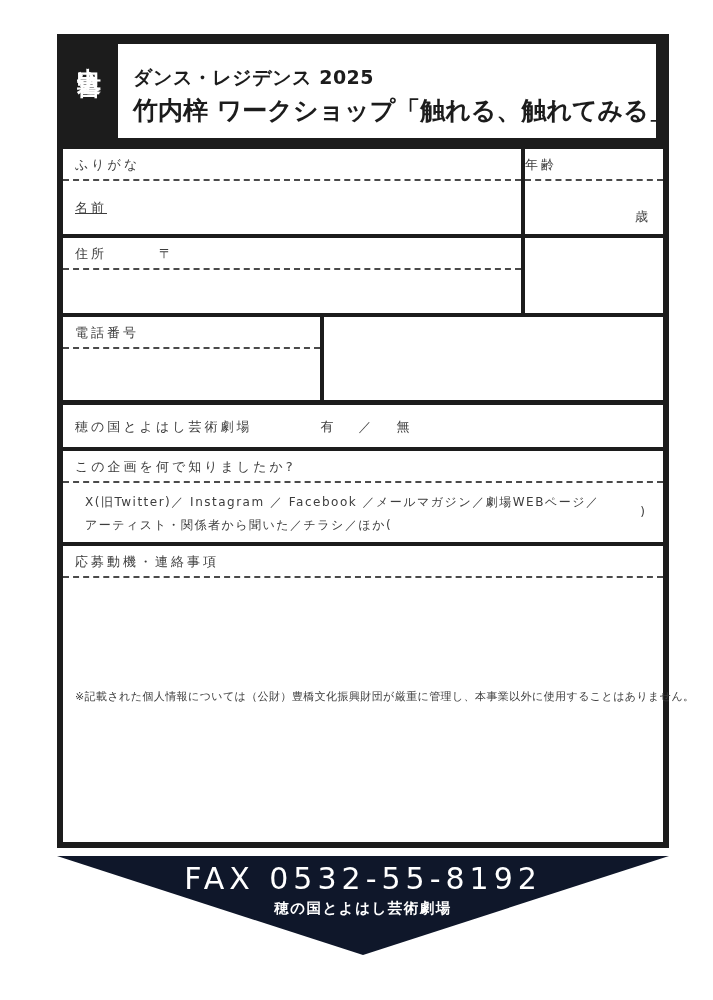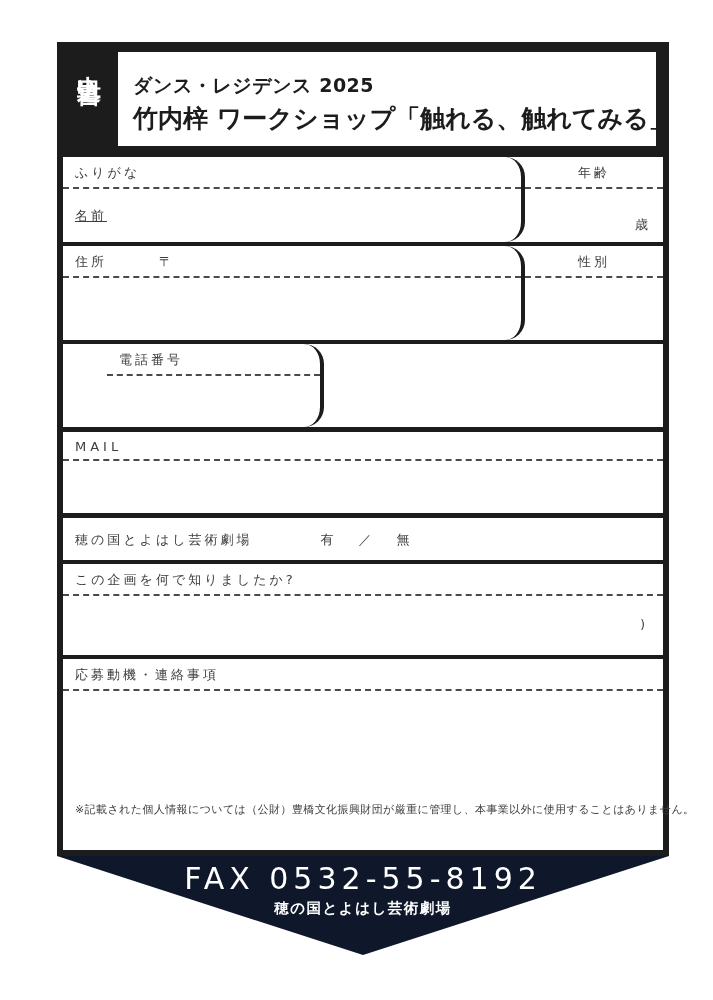--- a/index.html
+++ b/index.html
@@ -7,21 +7,21 @@
   body {
     width: 713px; height: 1000px;
     position: relative;
     font-family: "DejaVu Sans", "Liberation Sans", sans-serif;
     color: #1c1c1c;
   }
   .page { position: absolute; inset: 0; background: #fff; overflow: hidden; }
 
   
   .form-box {
-    position: absolute; left: 57px; top: 42px;
+    position: absolute; left: 57px; top: 34px;
     width: 612px; height: 814px;
     border: 6px solid #1c1c1c;
     background: #fff;
     display: flex; flex-direction: column;
   }
 
   
   .form-header {
     position: relative; height: 105px; background: #1c1c1c; flex: none;
   }
@@ -35,44 +35,44 @@
     position: absolute; left: 55px; top: 4px; right: 7px; bottom: 7px;
     background: #fff; padding: 9px 8px 0 15px;
     display: flex; flex-direction: column; justify-content: center;
   }
   .title-line1 { font-size: 19px; font-weight: bold; letter-spacing: 0.5px; color: #1c1c1c; }
   .title-line2 { font-size: 25px; font-weight: bold; letter-spacing: 0px; margin-top: 3px; color: #1c1c1c; white-space: nowrap; }
 
   
   .row { position: relative; flex: none; display: flex; border-top: 4px solid #1c1c1c; }
   .row-a { height: 89px; }
-  .row-b { height: 98px; }
+  .row-b { height: 79px; }
   .row-c { height: 87px; }
   .row-d { height: 86px; border-top-width: 5px; }
   .row-e { height: 47px; border-top-width: 5px; }
   .row-f { height: 95px; justify-content: center; }
   .row-g { height: 169px; }
 
-  .cell { position: relative; height: 100%; border-radius: 20px; }
+  .cell { position: relative; height: 100%; }
   .cell-left-wide { width: 462px; border-right: 4px solid #1c1c1c; }
   .cell-right-narrow { flex: 1; }
-  .cell-left-mid { width: 261px; border-right: 4px solid #1c1c1c; padding-left: 44px; }
+  .cell-left-mid { width: 261px; border-right: 4px solid #1c1c1c; }
   .cell-right-mid { flex: 1; }
   .cell-full { width: 100%; }
 
   .lbl {
     color: #3d3d3d; font-size: 13px; letter-spacing: 3px;
     font-weight: normal;
   }
   .lbl-row {
     padding: 7px 10px 5px 12px;
     border-bottom: 2px dashed #4a4a4a;
     white-space: nowrap;
   }
-  .lbl-row.centered { text-align: center; padding-left: 0; padding-right: 0; font-family: Liberation Mono, monospace; }
+  .lbl-row.centered { text-align: left; padding-left: 0; padding-right: 0; font-family: Liberation Mono, monospace; }
   .postal { margin-left: 52px; letter-spacing: 0; }
   .unit-bottom-right { position: absolute; right: 12px; bottom: 8px; }
 
   
   .exp-line { padding: 13px 10px 0 12px; white-space: nowrap; }
   .exp-options { margin-left: 68px; letter-spacing: 6px; font-family: Liberation Serif, serif; }
 
   
   .source-options {
     padding: 8px 10px 0 22px;
@@ -126,46 +126,42 @@
       <div class="cell cell-right-narrow">
         <div class="lbl lbl-row centered">年齢</div>
         <div class="lbl unit-bottom-right">歳</div>
       </div>
     </div>
 
     <div class="row row-b">
       <div class="cell cell-left-wide">
         <div class="lbl lbl-row"><span>住所</span><span class="postal">〒</span></div>
       </div>
-      <div class="cell cell-right-narrow">
-        <div class="lbl lbl-row centered">性別</div>
-      </div>
     </div>
 
     <div class="row row-c">
       <div class="cell cell-left-mid">
         <div class="lbl lbl-row">電話番号</div>
       </div>
     </div>
 
-    <div class="row row-d">
-      <div class="cell cell-full">
-        <div class="lbl lbl-row" style="letter-spacing:4px;">MAIL</div>
-      </div>
-    </div>
 
     <div class="row row-e">
       <div class="cell cell-full">
         <div class="lbl exp-line"><span>穂の国とよはし芸術劇場</span><span class="exp-options">有　／　無</span></div>
       </div>
     </div>
 
     <div class="row row-f">
       <div class="cell cell-full">
         <div class="lbl lbl-row">この企画を何で知りましたか?</div>
+        <div class="source-options">
+          <div>X(旧Twitter)／ Instagram ／ Facebook ／メールマガジン／劇場WEBページ／</div>
+          <div>アーティスト・関係者から聞いた／チラシ／ほか(</div>
+        </div>
         <div class="paren-close">)</div>
       </div>
     </div>
 
     <div class="row row-g">
       <div class="cell cell-full">
         <div class="lbl lbl-row">応募動機・連絡事項</div>
         <div class="privacy">※記載された個人情報については（公財）豊橋文化振興財団が厳重に管理し、本事業以外に使用することはありません。</div>
       </div>
     </div>

